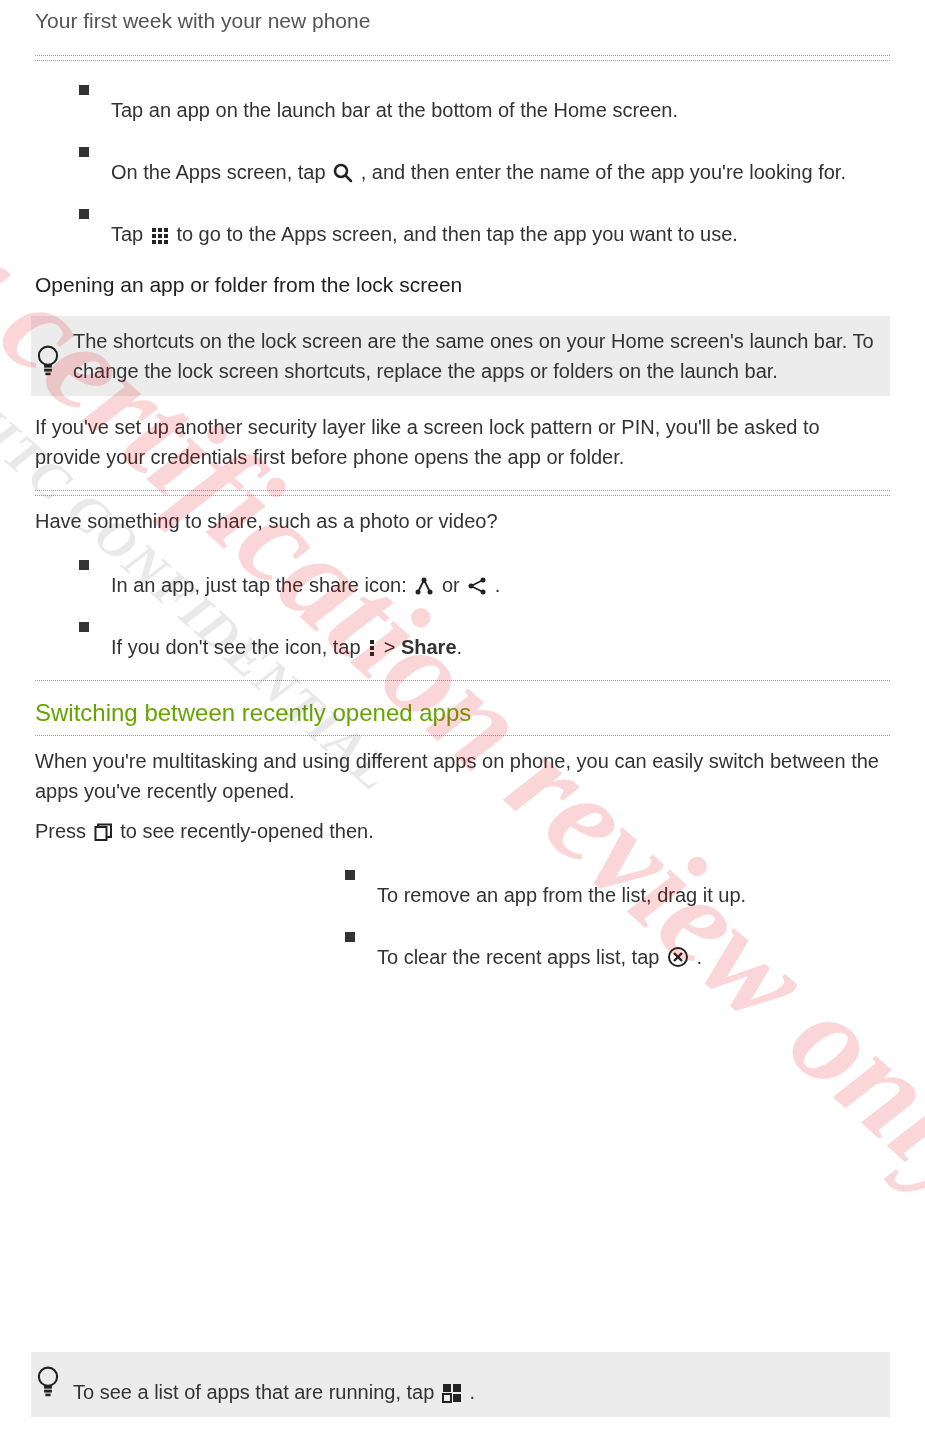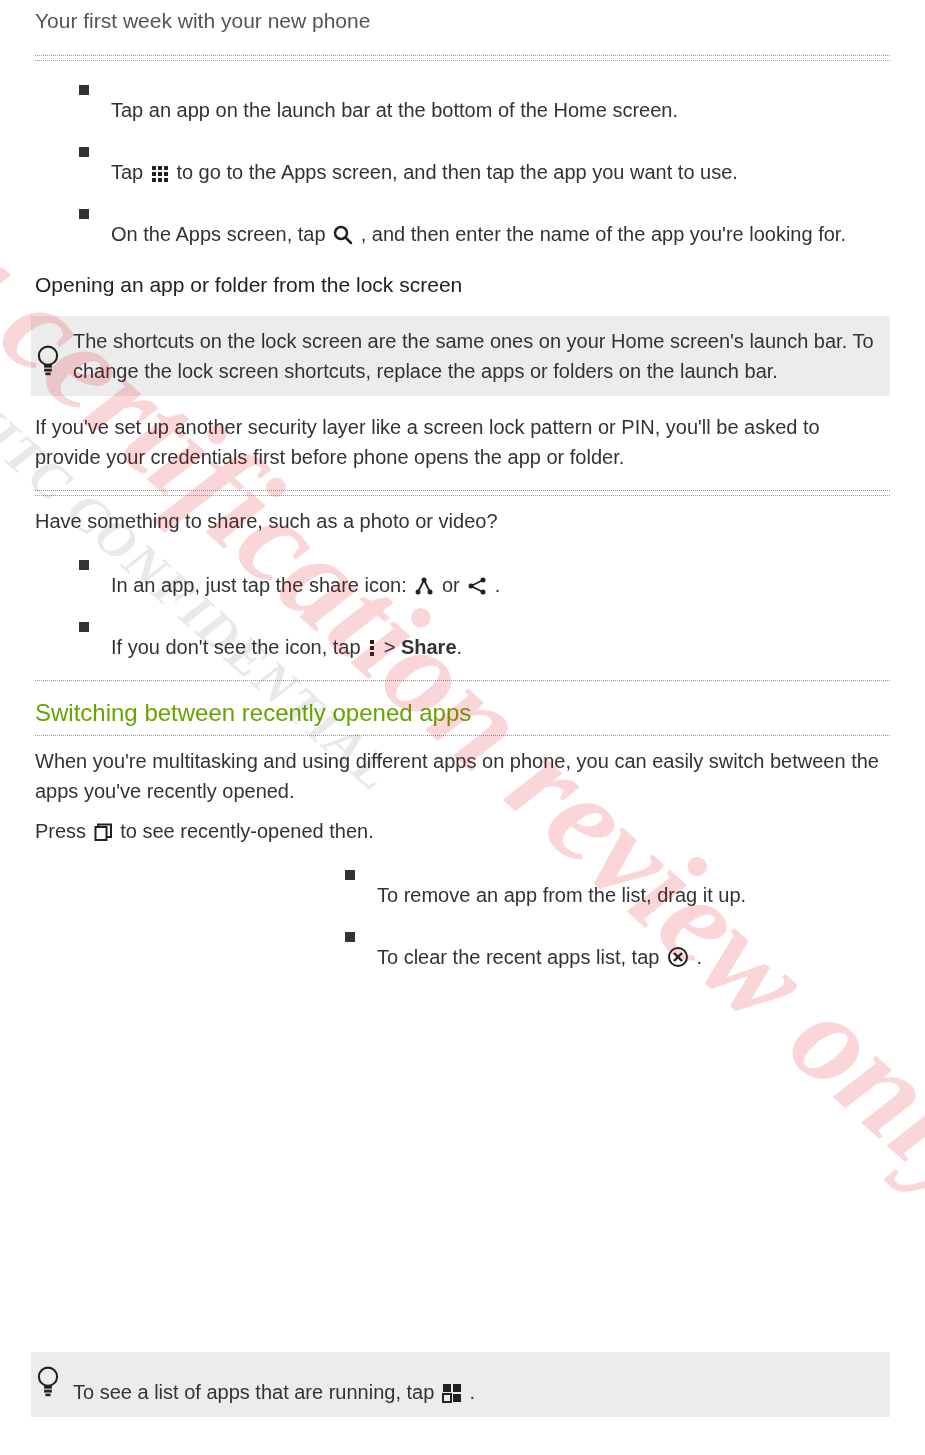--- a/index.html
+++ b/index.html
@@ -112,48 +112,48 @@
   <hr class="dotted-separator">
   <hr class="dotted-separator">
   <div class="bullet-list">
     <div class="bullet-item">
       <div class="bullet-marker"></div>
       <div class="bullet-text">Tap an app on the launch bar at the bottom of the Home screen.</div>
     </div>
     <div class="bullet-item">
       <div class="bullet-marker"></div>
       <div class="bullet-text">
+        <span>On the Apps screen, tap </span>
+        <span class="inline-icon" style="width:20px;height:20px;">
+          <svg viewBox="0 0 20 20">
+              <circle cx="8" cy="8" r="6" fill="none" stroke="#222" stroke-width="2.5"></circle>
+              <line x1="13" y1="13" x2="18" y2="18" stroke="#222" stroke-width="2.5" stroke-linecap="round"></line>
+            </svg>
+        </span>
+        <span>, and then enter the name of the app you're looking for.</span>
+      </div>
+    </div>
+    <div class="bullet-item">
+      <div class="bullet-marker"></div>
+      <div class="bullet-text">
         <span>Tap </span>
         <span class="inline-icon" style="width:18px;height:18px;">
           <svg viewBox="0 0 18 18">
               <rect x="1" y="1" width="4" height="4" fill="#222"></rect>
               <rect x="7" y="1" width="4" height="4" fill="#222"></rect>
               <rect x="13" y="1" width="4" height="4" fill="#222"></rect>
               <rect x="1" y="7" width="4" height="4" fill="#222"></rect>
               <rect x="7" y="7" width="4" height="4" fill="#222"></rect>
               <rect x="13" y="7" width="4" height="4" fill="#222"></rect>
               <rect x="1" y="13" width="4" height="4" fill="#222"></rect>
               <rect x="7" y="13" width="4" height="4" fill="#222"></rect>
               <rect x="13" y="13" width="4" height="4" fill="#222"></rect>
             </svg>
         </span>
         <span> to go to the Apps screen, and then tap the app you want to use.</span>
-      </div>
-    </div>
-    <div class="bullet-item">
-      <div class="bullet-marker"></div>
-      <div class="bullet-text">
-        <span>On the Apps screen, tap </span>
-        <span class="inline-icon" style="width:20px;height:20px;">
-          <svg viewBox="0 0 20 20">
-              <circle cx="8" cy="8" r="6" fill="none" stroke="#222" stroke-width="2.5"></circle>
-              <line x1="13" y1="13" x2="18" y2="18" stroke="#222" stroke-width="2.5" stroke-linecap="round"></line>
-            </svg>
-        </span>
-        <span>, and then enter the name of the app you're looking for.</span>
       </div>
     </div>
   </div>
   <div class="sub-heading">Opening an app or folder from the lock screen</div>
   <div class="tip-box">
     <span class="tip-icon">
       <svg viewBox="0 0 20 26">
           <circle cx="10" cy="9" r="7" fill="none" stroke="#222" stroke-width="1.6"></circle>
           <rect x="7" y="16" width="6" height="2.2" fill="#222"></rect>
           <rect x="7" y="19" width="6" height="2.2" fill="#222"></rect>

